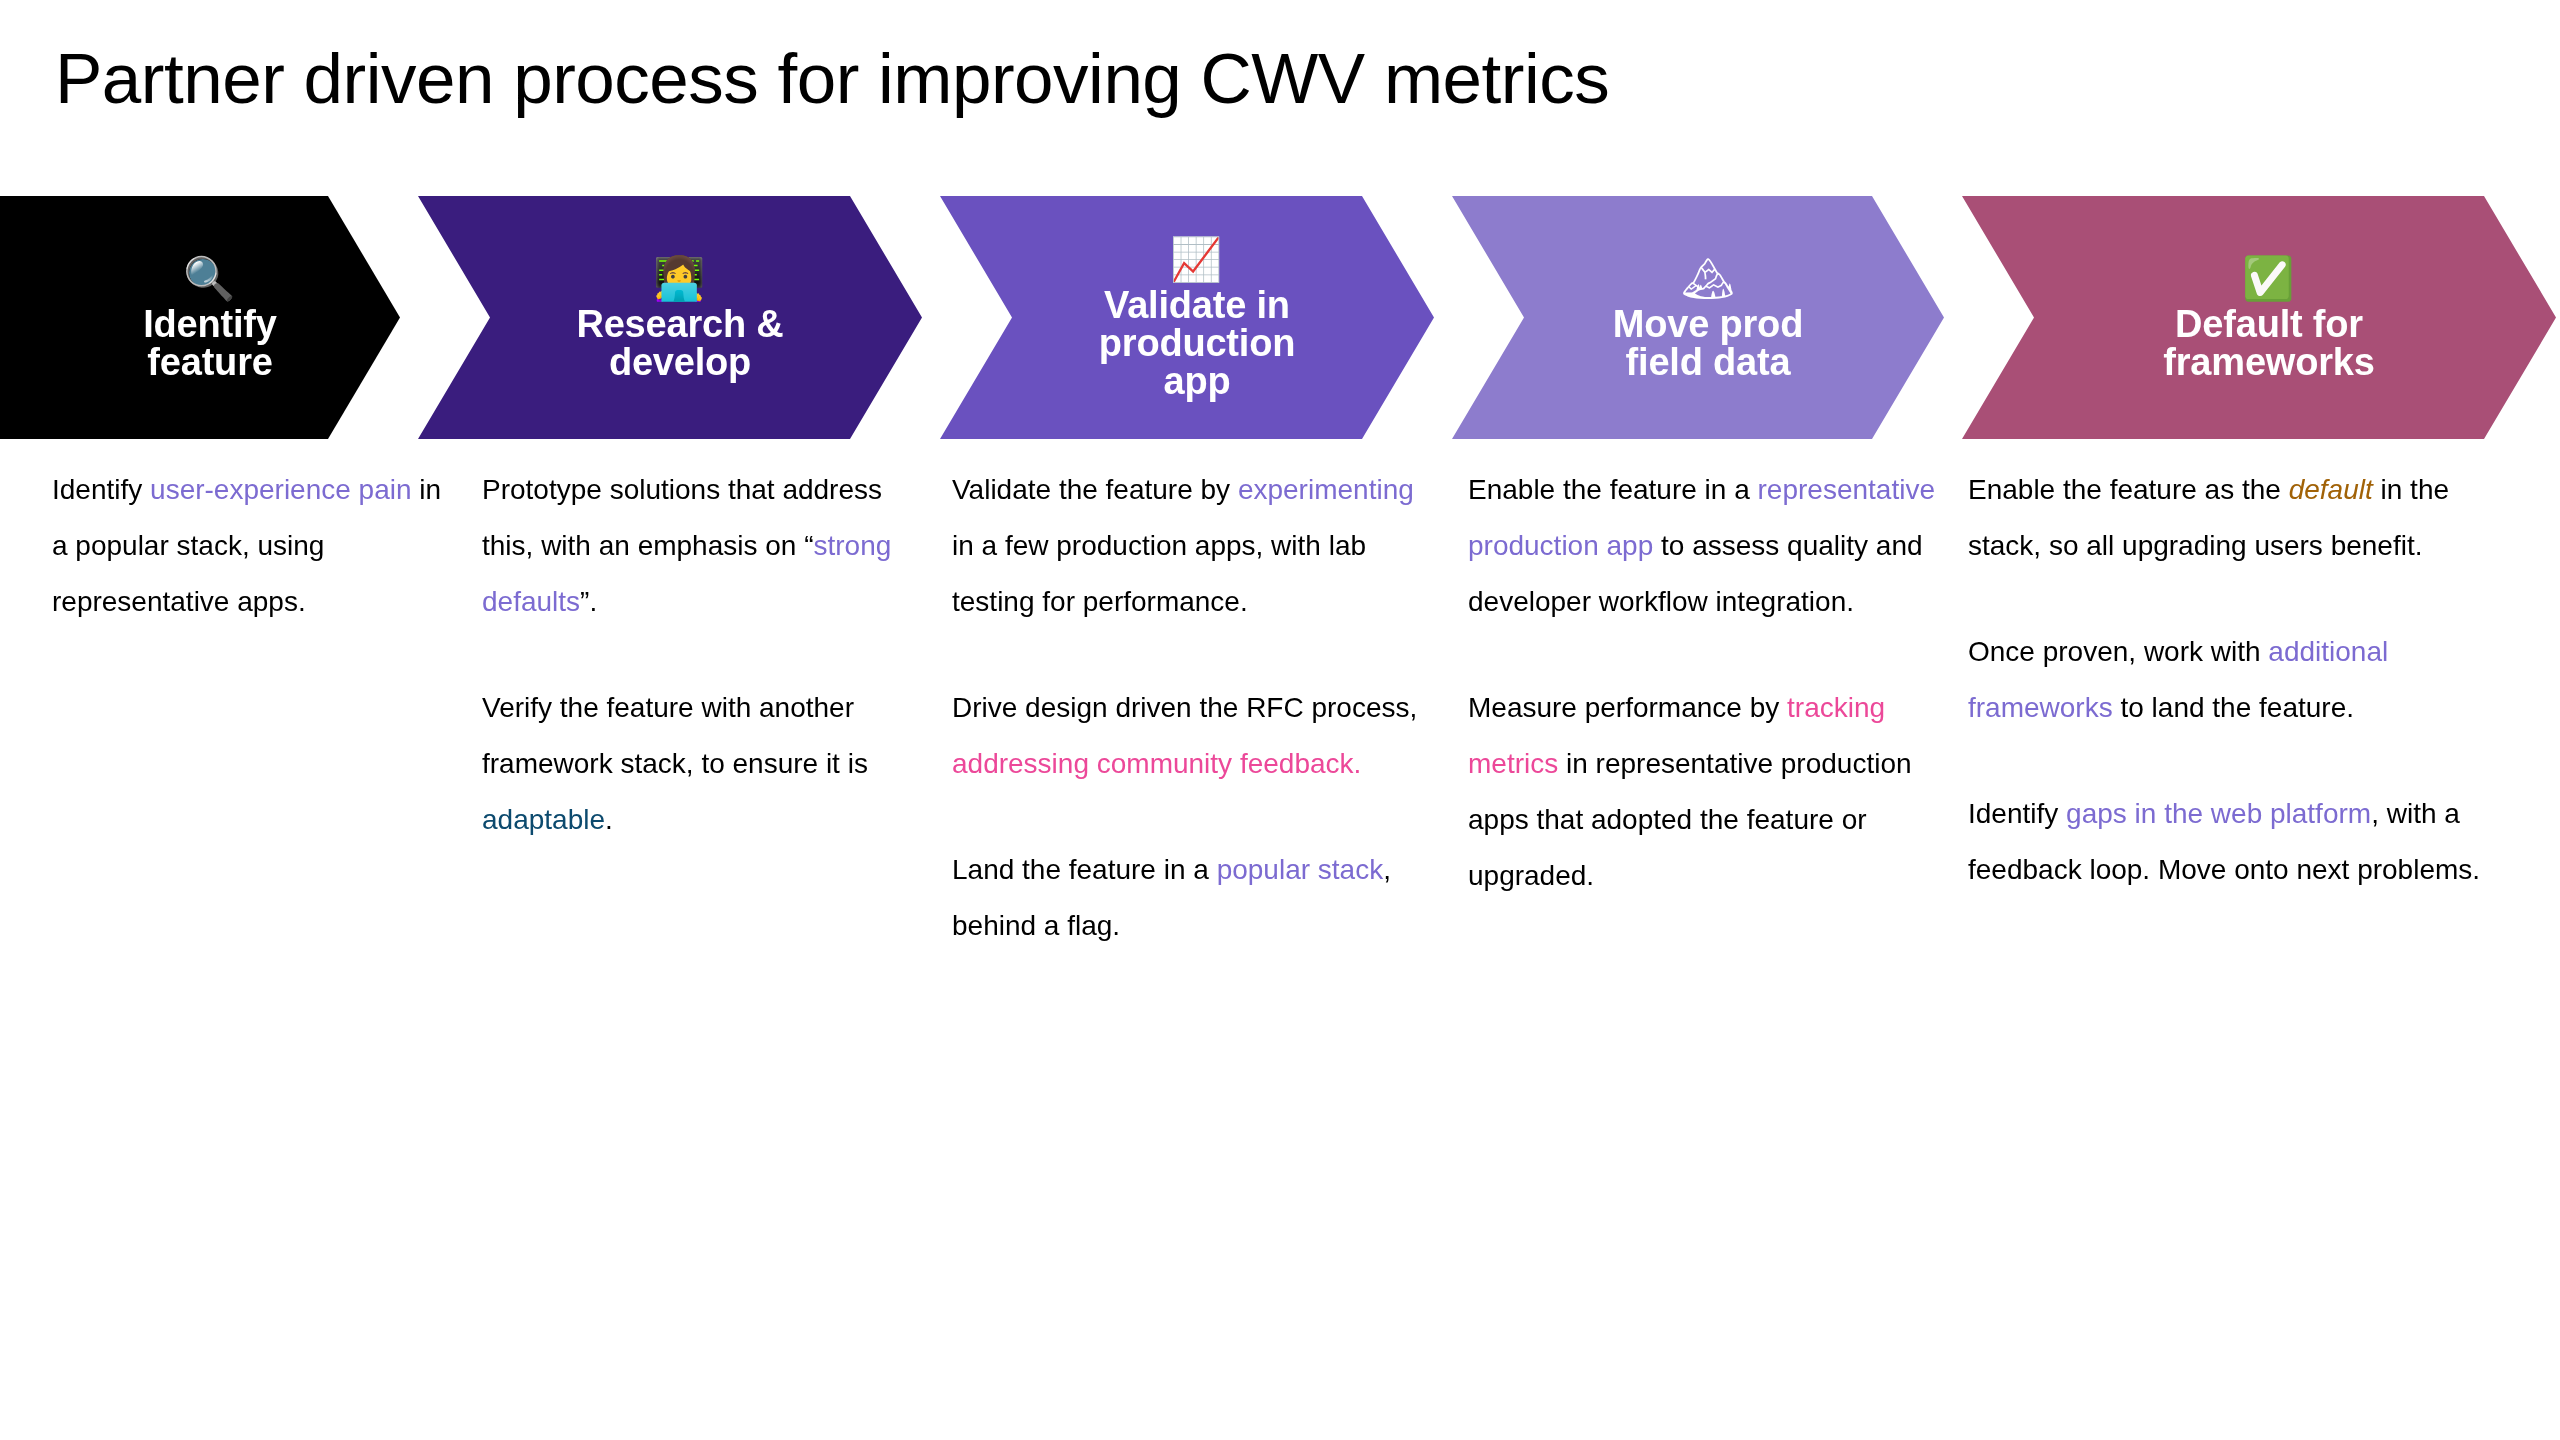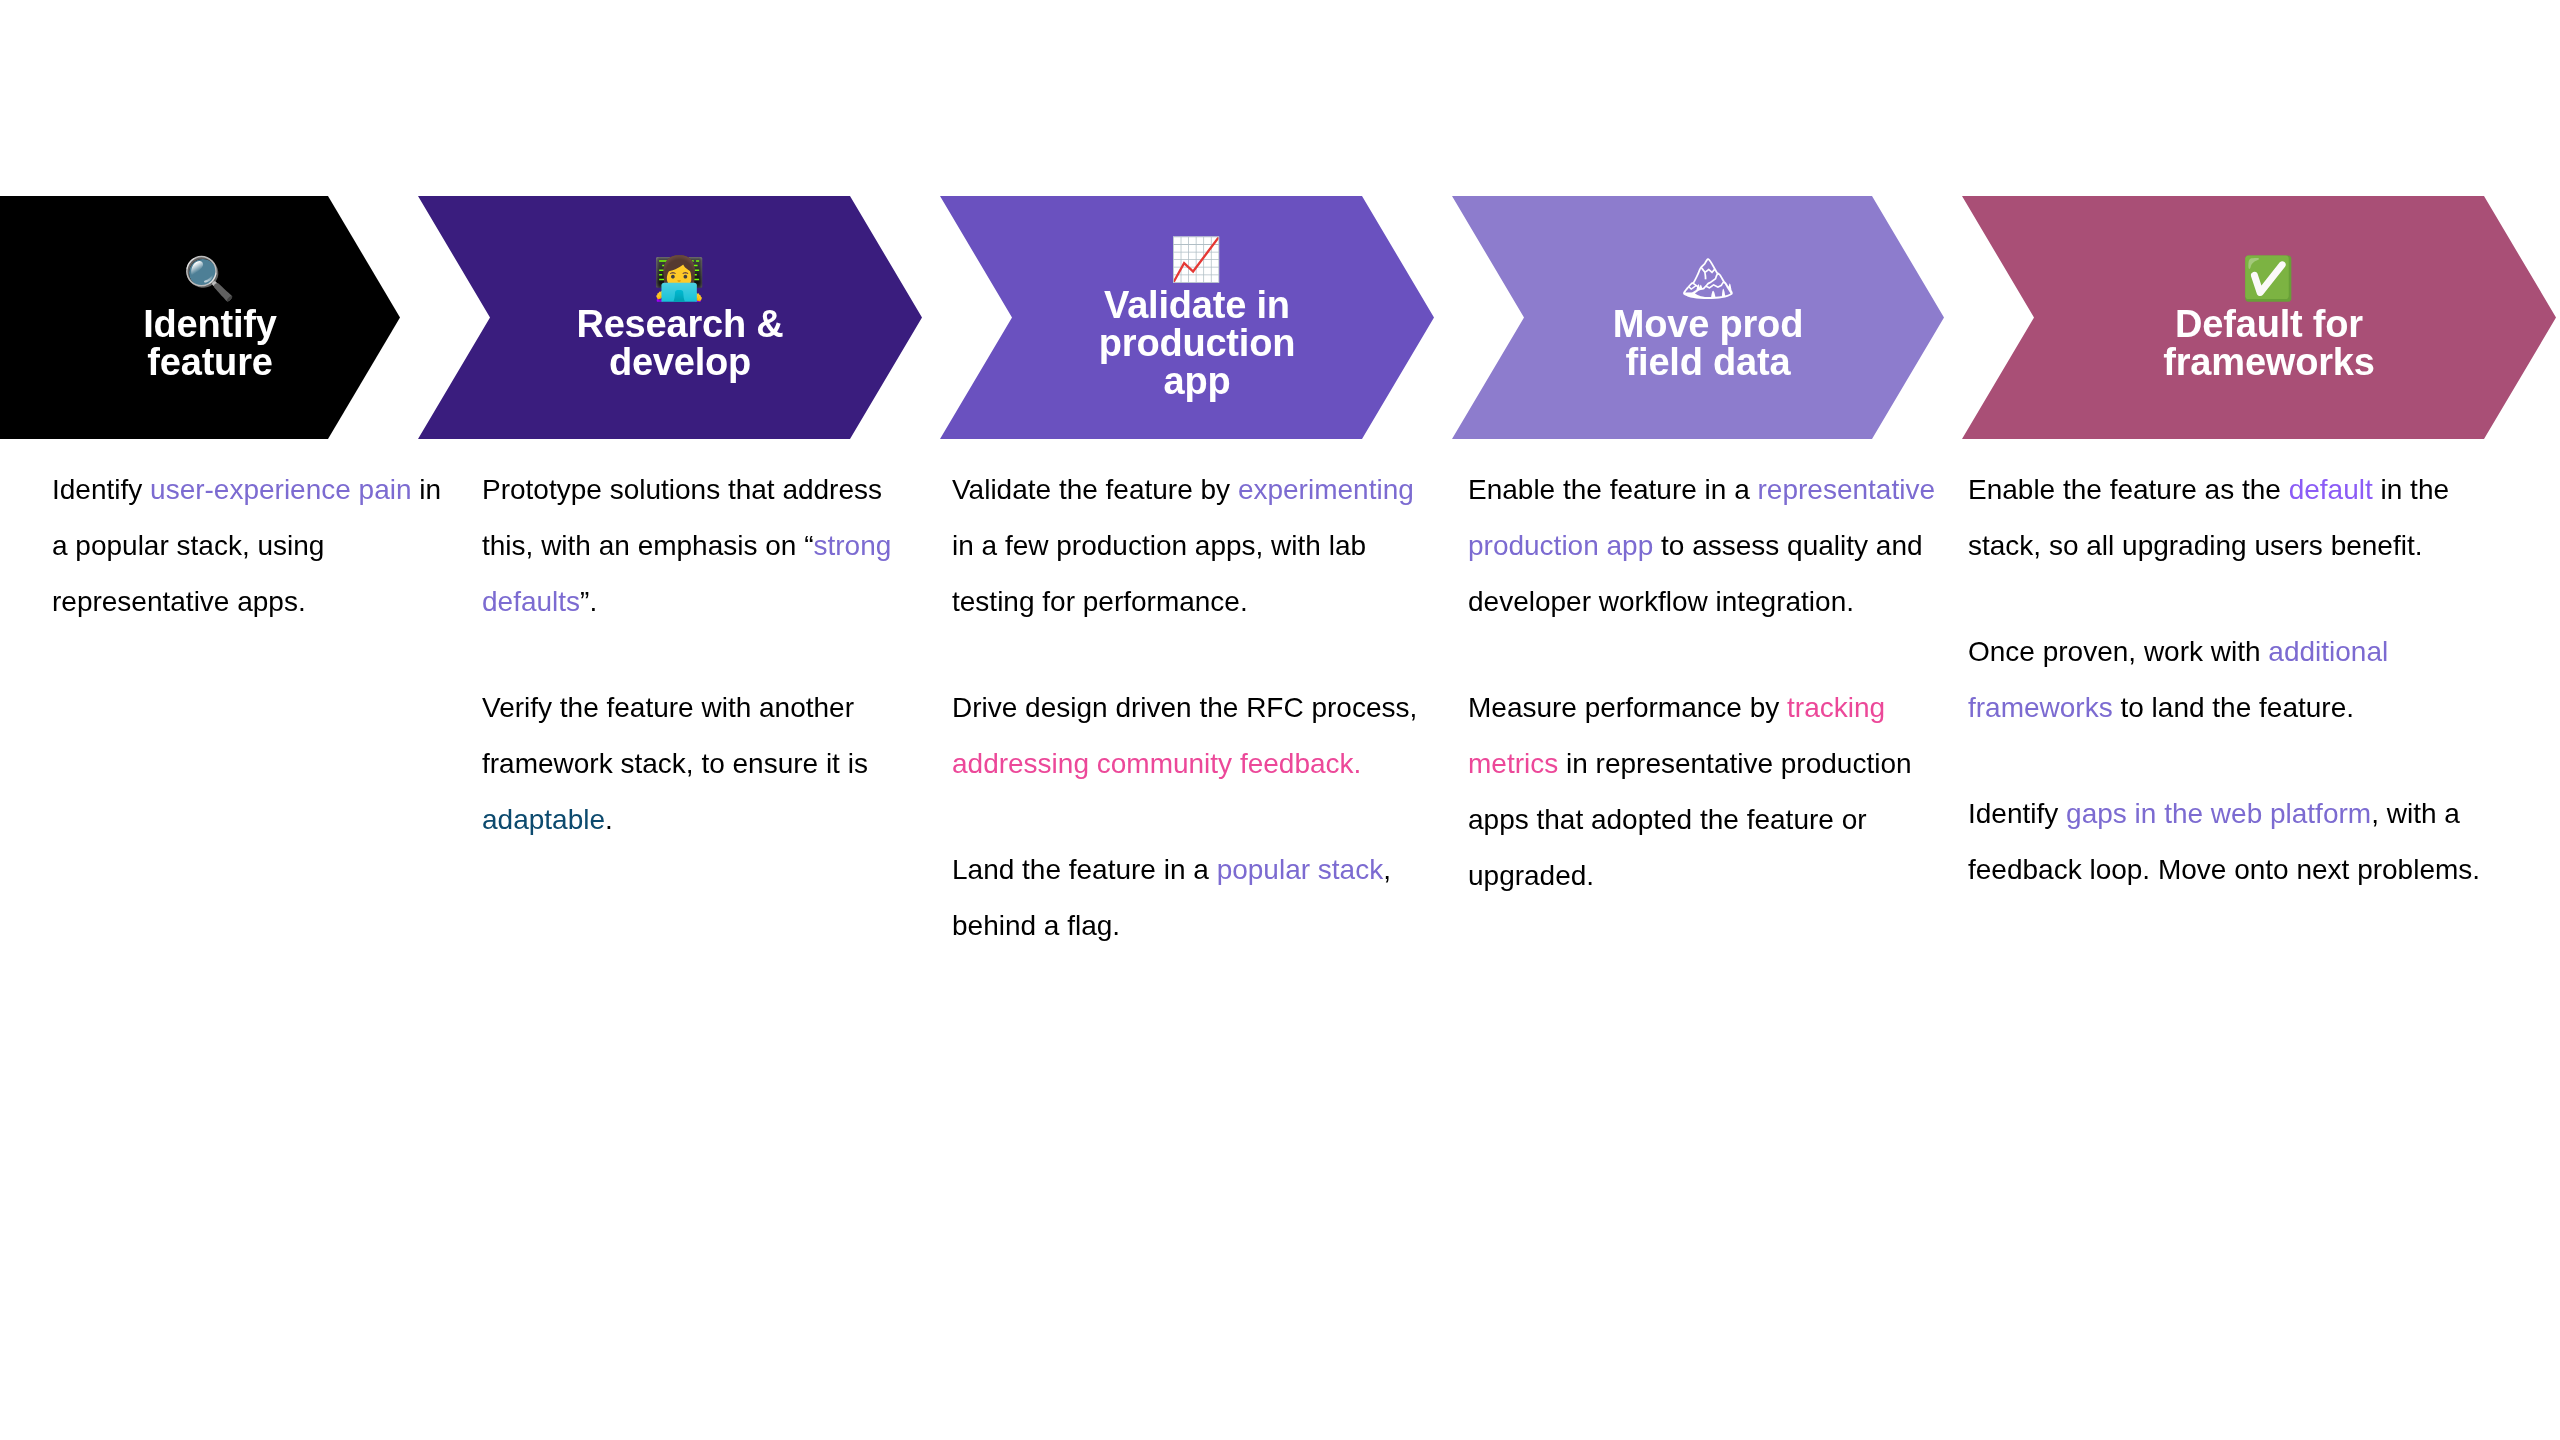--- a/index.html
+++ b/index.html
@@ -99,20 +99,21 @@
   .column p:last-child { margin-bottom: 0; }
   .hl {
     color: #7c6bd1;
   }
 </style>
 </head>
 <body>
 
 <div id="slide">
 
+  <div id="page-title">Partner driven process for improving CWV metrics</div>
 
   <div id="chevron-band">
       <div class="chevron" style="left: 0px; width: 400px;">
         <svg class="chevron-shape" viewBox="0 0 400 243" preserveAspectRatio="none">
           <path d="M0,0 L328,0 L400,121.5 L328,243 L0,243 Z" fill="#000000"></path>
         </svg>
         <div class="chevron-content">
           <span class="chevron-emoji">🔍</span>
           <div class="chevron-label">Identify
 feature</div>
@@ -172,19 +173,19 @@
       <div class="column" style="left: 952px; width: 480px;">
         <p><span>Validate the feature by </span><span class="hl" style="color: rgb(124, 107, 209);">experimenting</span><span> in a few production apps, with lab testing for performance.</span></p>
         <p><span>Drive design driven the RFC process, </span><span class="hl" style="color: #ec4899;">addressing community feedback.</span></p>
         <p><span>Land the feature in a </span><span class="hl" style="color: rgb(124, 107, 209);">popular stack</span><span>, behind a flag.</span></p>
       </div>
       <div class="column" style="left: 1468px; width: 470px;">
         <p><span>Enable the feature in a </span><span class="hl" style="color: rgb(124, 107, 209);">representative production app</span><span> to assess quality and developer workflow integration.</span></p>
         <p><span>Measure performance by </span><span class="hl" style="color: #ec4899;">tracking metrics</span><span> in representative production apps that adopted the feature or upgraded.</span></p>
       </div>
       <div class="column" style="left: 1968px; width: 560px;">
-        <p><span>Enable the feature as the </span><span class="hl" style="color: #8b5cf6;">default</span><span> in the stack, so all upgrading users benefit.</span></p>
+        <p><span>Enable the feature as the </span><span class="hl" style="color: #a16207; font-style: italic;">default</span><span> in the stack, so all upgrading users benefit.</span></p>
         <p><span>Once proven, work with </span><span class="hl" style="color: rgb(124, 107, 209);">additional frameworks</span><span> to land the feature.</span></p>
         <p><span>Identify </span><span class="hl" style="color: rgb(124, 107, 209);">gaps in the web platform</span><span>, with a feedback loop. Move onto next problems.</span></p>
       </div>
     </div>
 
 </div>
 
 </body></html>

